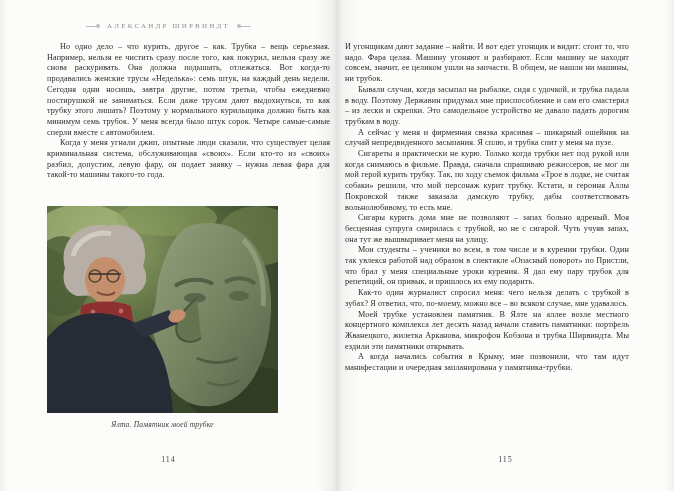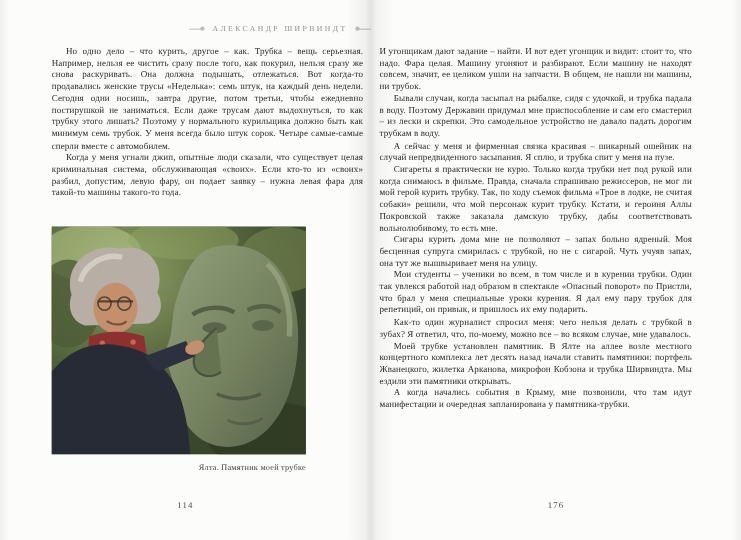--- a/index.html
+++ b/index.html
@@ -33,21 +33,21 @@
   .edge-shade-left { left: 0; background: linear-gradient(to right, rgba(0,0,0,0.05), rgba(0,0,0,0)); }
   .edge-shade-right { right: 0; background: linear-gradient(to left, rgba(0,0,0,0.05), rgba(0,0,0,0)); }
 
   .page { position: absolute; top: 0; width: 337px; height: 100%; }
   .page.left  { left: 0; }
   .page.right { left: 337px; }
 
   .running-head {
     position: absolute;
     top: 22px; left: 0; width: 100%;
-    display: flex; align-items: center; justify-content: flex-end;
+    display: flex; align-items: center; justify-content: center;
     gap: 9px;
     font-size: 7px;
     letter-spacing: 2.2px;
     text-transform: uppercase;
   }
   .running-head .head-text { white-space: nowrap; }
   .page.left  .running-head { color: #8f8f8f; }
   .page.right .running-head { color: #bd7a36; }
   .ornament {
     display: inline-block;
@@ -84,21 +84,22 @@
     left: 47px; top: 206px;
     width: 231px;
   }
   .photo-frame {
     width: 231px; height: 207px;
     display: block;
     background: #3f4f33;
   }
   .photo-caption {
     margin-top: 7px;
-    text-align: right;
+    text-align: center;
+    font-style: italic;
     font-size: 7.5px;
     color: #3d3d3d;
     letter-spacing: 0.2px;
   }
 
   .page-number {
     position: absolute;
     bottom: 27px; left: 0; width: 100%;
     text-align: center;
     font-size: 8px;
@@ -202,19 +203,19 @@
       <p>Бывали случаи, когда засыпал на рыбалке, сидя с удочкой, и трубка падала в воду. Поэтому Державин придумал мне приспособление и сам его смастерил – из лески и скрепки. Это самодельное устройство не давало падать дорогим трубкам в воду.</p>
       <p>А сейчас у меня и фирменная связка красивая – шикарный ошейник на случай непредвиденного засыпания. Я сплю, и трубка спит у меня на пузе.</p>
       <p>Сигареты я практически не курю. Только когда трубки нет под рукой или когда снимаюсь в фильме. Правда, сначала спрашиваю режиссеров, не мог ли мой герой курить трубку. Так, по ходу съемок фильма «Трое в лодке, не считая собаки» решили, что мой персонаж курит трубку. Кстати, и героиня Аллы Покровской также заказала дамскую трубку, дабы соответствовать вольнолюбивому, то есть мне.</p>
       <p>Сигары курить дома мне не позволяют – запах больно ядреный. Моя бесценная супруга смирилась с трубкой, но не с сигарой. Чуть учуяв запах, она тут же вышвыривает меня на улицу.</p>
       <p>Мои студенты – ученики во всем, в том числе и в курении трубки. Один так увлекся работой над образом в спектакле «Опасный поворот» по Пристли, что брал у меня специальные уроки курения. Я дал ему пару трубок для репетиций, он привык, и пришлось их ему подарить.</p>
       <p>Как-то один журналист спросил меня: чего нельзя делать с трубкой в зубах? Я ответил, что, по-моему, можно все – во всяком случае, мне удавалось.</p>
       <p>Моей трубке установлен памятник. В Ялте на аллее возле местного концертного комплекса лет десять назад начали ставить памятники: портфель Жванецкого, жилетка Арканова, микрофон Кобзона и трубка Ширвиндта. Мы ездили эти памятники открывать.</p>
       <p>А когда начались события в Крыму, мне позвонили, что там идут манифестации и очередная запланирована у памятника-трубки.</p>
     </div>
 
-    <div class="page-number">176</div>
+    <div class="page-number">115</div>
   </div>
 
   <div class="gutter-shadow"></div>
   <div class="edge-shade-left"></div>
   <div class="edge-shade-right"></div>
 </div>
 
 </body></html>

